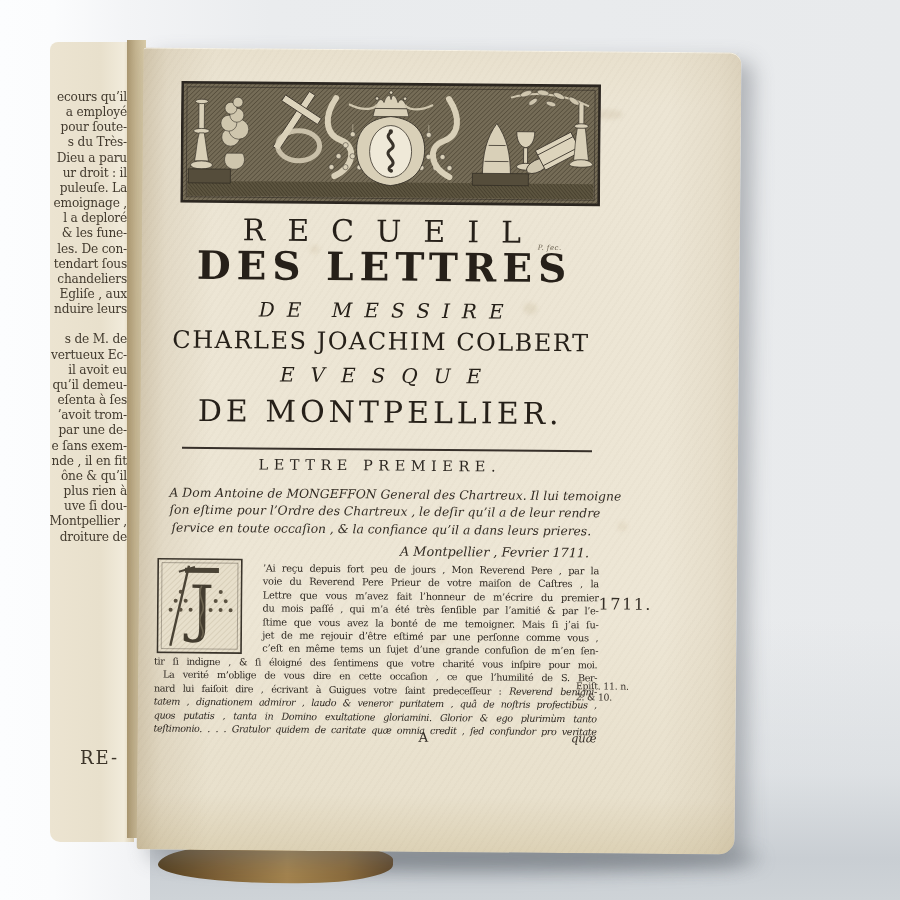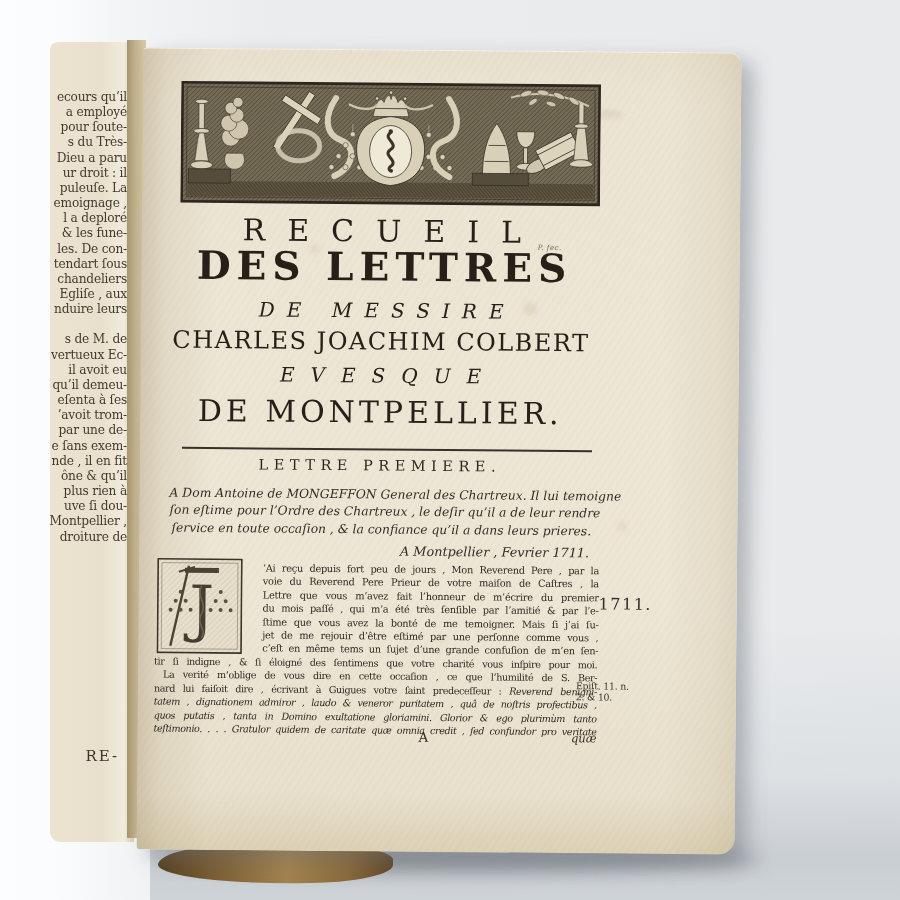--- a/index.html
+++ b/index.html
@@ -17,21 +17,21 @@
     border-radius:45% 30% 50% 55% / 65% 40% 60% 50%;}
 
   
   .page-left{position:absolute;left:50px;top:34px;width:84px;height:800px;z-index:2;overflow:hidden;
     background:linear-gradient(90deg,#ece4d1 0%,#e8e0cc 60%,#f1ebdb 88%,#d9cbab 100%);
     border-radius:8px 0 0 10px;margin-top:8px;}
   .lp-text{position:absolute;top:48px;left:-60px;right:7px;text-align:right;
     color:#433b2f;font-size:12.2px;letter-spacing:-0.2px;}
   .lp-line{min-height:15.15px;line-height:15.15px;white-space:nowrap;}
   .lp-catchword{position:absolute;top:705px;left:0;right:15px;text-align:right;
-    color:#3d352a;font-size:15px;letter-spacing:2px;}
+    color:#3d352a;font-size:18px;letter-spacing:2px;}
   .crease{position:absolute;left:127px;top:40px;width:19px;height:798px;z-index:2;
     background:linear-gradient(90deg,#a8956f 0%,#c2b28e 45%,#d8cba9 100%);filter:blur(.4px);}
 
   
   .page-right{position:absolute;left:140px;top:50px;width:598px;height:802px;z-index:3;
     transform:rotate(.5deg);transform-origin:300px 400px;
     background:
       linear-gradient(90deg,rgba(150,128,88,.30) 0%,rgba(150,128,88,.12) 4%,rgba(150,128,88,0) 12%,rgba(150,128,88,0) 88%,rgba(150,128,88,.08) 96%,rgba(150,128,88,.16) 100%),
       linear-gradient(180deg,#e8e0cd 0%,#ece5d4 7%,#ede6d5 70%,#e8e0cc 93%,#dcd1b5 100%);
     border-radius:3px 12px 16px 4px;

